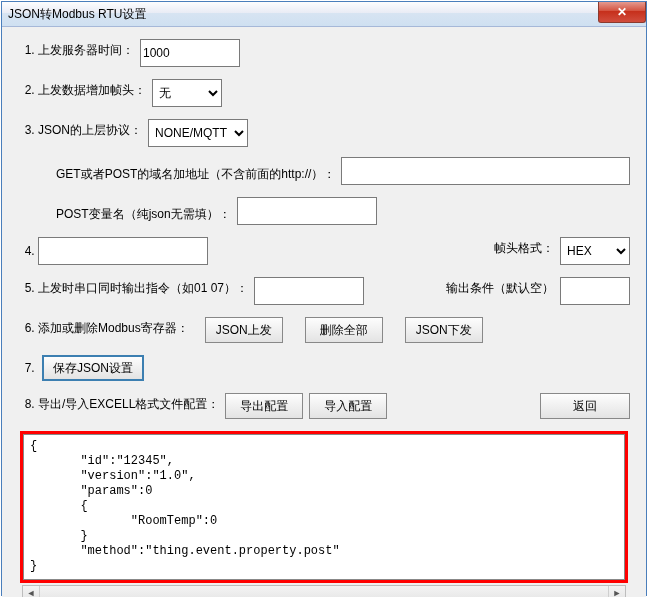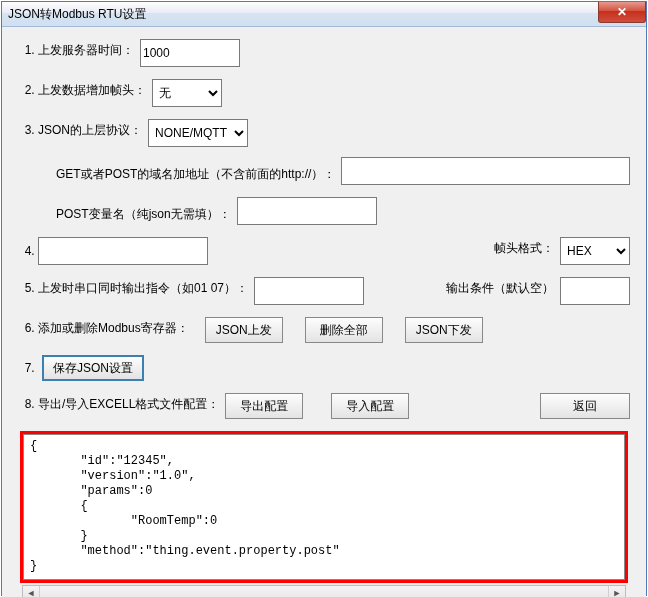--- a/index.html
+++ b/index.html
@@ -115,21 +115,21 @@
       <li>
         <div class="row">
           <button class="btn focus" style="margin-left:4px">保存JSON设置</button>
         </div>
       </li>
 
       <li>
         <div class="row">
           <span class="lbl">导出/导入EXCELL格式文件配置：</span>
           <button class="btn" style="">导出配置</button>
-          <button class="btn" style="margin-left:22px">导入配置</button>
+          <button class="btn" style="">导入配置</button>
           <span class="spacer"></span>
           <button class="btn" style="min-width:90px">返回</button>
         </div>
       </li>
     </ol>
 
     <div class="preview-wrap">
       <div class="preview">
         <div class="preview-inner">{
        "id":"12345",

